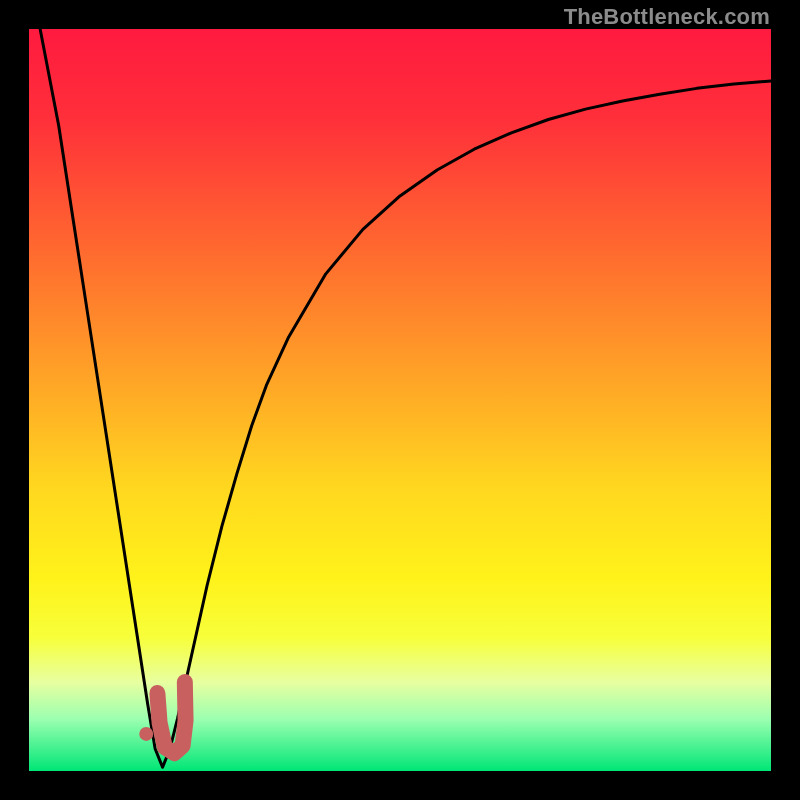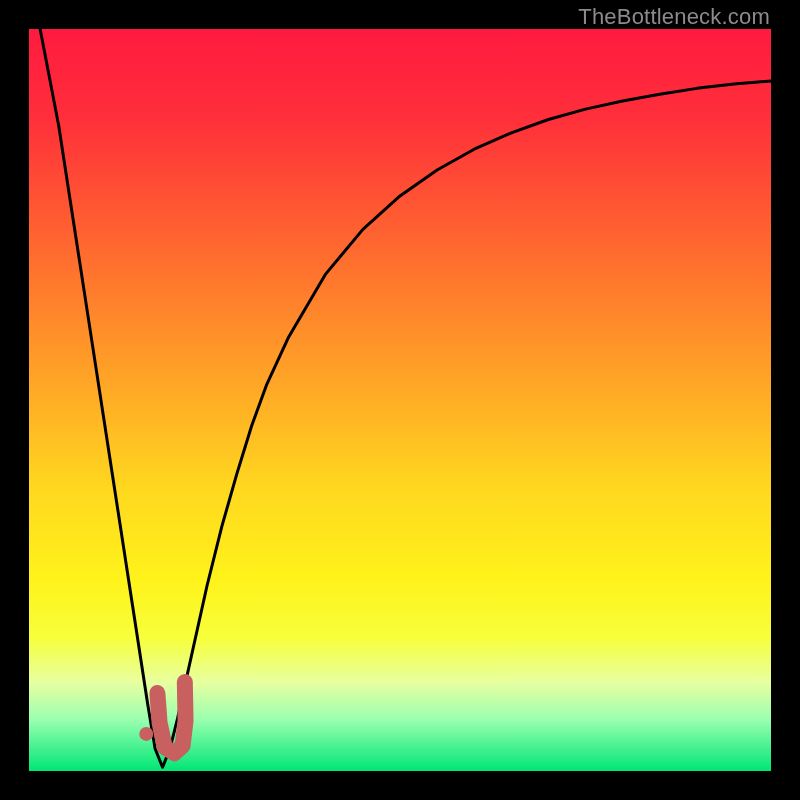--- a/index.html
+++ b/index.html
@@ -24,21 +24,21 @@
     top: 29px;
     width: 742px;
     height: 742px;
   }
   .watermark {
     position: absolute;
     top: 4px;
     right: 30px;
     font-family: Arial, Helvetica, sans-serif;
     font-size: 22px;
-    font-weight: 400;
+    font-weight: 700;
     color: #8b8b8b;
     letter-spacing: 0.2px;
   }
 </style>
 </head>
 <body>
 
 <div class="frame">
   <div class="watermark">TheBottleneck.com</div>
   <svg class="plot" viewBox="0 0 742 742" preserveAspectRatio="none">

